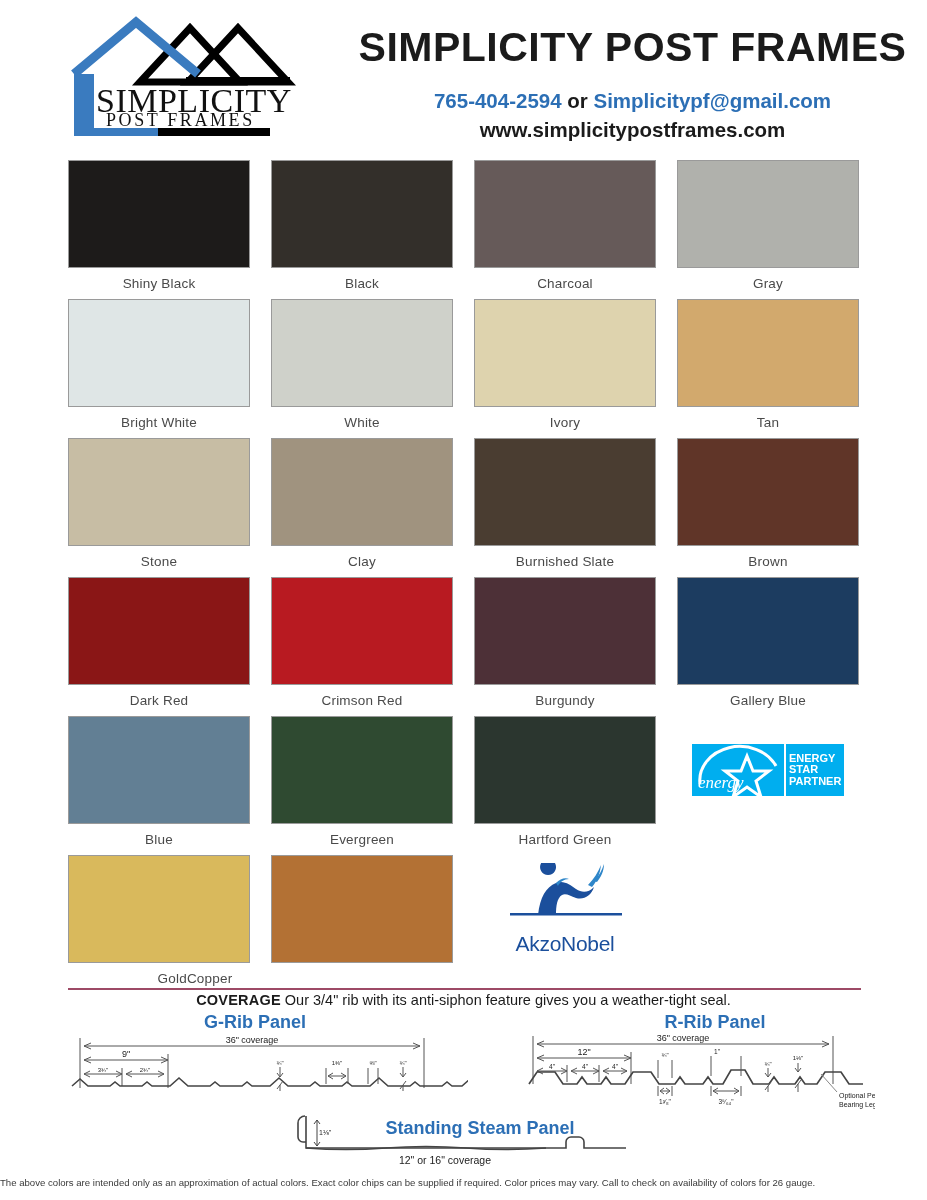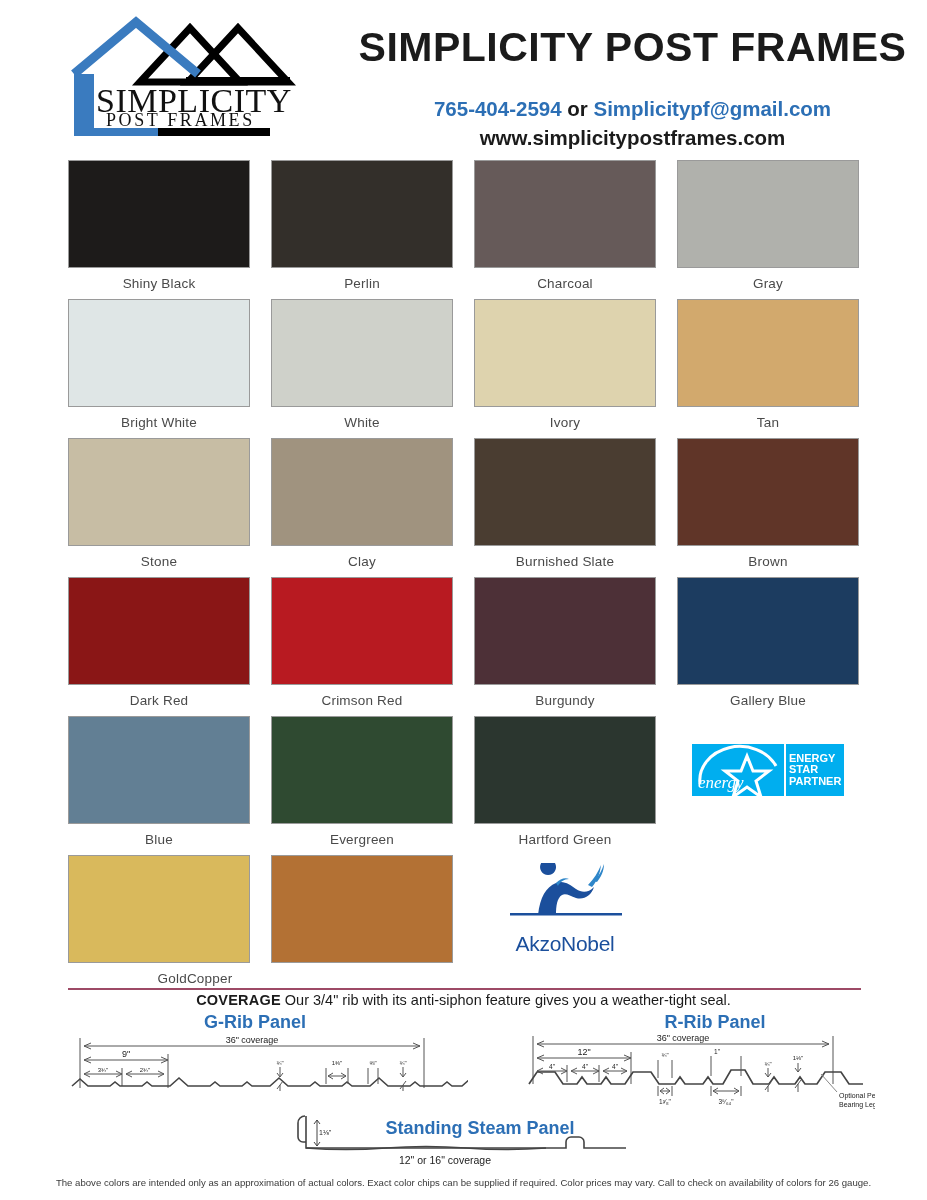--- a/index.html
+++ b/index.html
@@ -15,21 +15,21 @@
   
   .header { display: flex; align-items: flex-start; padding: 8px 0 0 0; height: 150px; }
   .logo-wrap { width: 270px; margin-left: 68px; padding-top: 6px; }
   .logo-svg { display: block; }
   .title-block { flex: 1; text-align: center; padding-top: 18px; }
   .brand-title {
     font-family: "Liberation Sans", sans-serif;
     font-size: 41px; font-weight: bold; letter-spacing: 0.5px;
     color: #1b1b1b; line-height: 1.05;
   }
-  .contact-line { font-size: 20.5px; font-weight: bold; margin-top: 28px; color: #1b1b1b; }
+  .contact-line { font-size: 20.5px; font-weight: bold; margin-top: 20px; color: #1b1b1b; }
   .contact-line .accent { color: #2c6fb5; }
   .web-line { font-size: 20.5px; font-weight: bold; margin-top: 5px; color: #1b1b1b; }
 
   
   .grid {
     position: absolute; left: 68px; top: 160px;
     width: 793px;
     display: grid;
     grid-template-columns: repeat(4, 182px);
     column-gap: 21px;
@@ -79,21 +79,21 @@
   .r-title { position: absolute; top: 1012px; left: 555px; width: 320px; }
   .s-title { position: absolute; top: 1118px; left: 355px; width: 250px; }
 
   .diagram { position: absolute; }
   #g-diagram { left: 68px; top: 1034px; }
   #r-diagram { left: 525px; top: 1034px; }
   #s-diagram { left: 285px; top: 1108px; }
 
   
   .footer {
-    position: absolute; top: 1177px; left: 0; width: 927px; text-align: center;
+    position: absolute; top: 1177px; left: 0; width: 927px; text-align: left;
     font-size: 9.6px; color: #3a3a3a;
   }
 </style>
 </head>
 <body>
 
 <div class="page">
 
   <div class="header">
     <div class="logo-wrap">
@@ -121,21 +121,21 @@
     </div>
   </div>
 
   <div class="grid" id="swatch-grid">
       <div class="cell">
         <div class="swatch" style="background: rgb(29, 27, 26);"></div>
         <div class="swatch-label">Shiny Black</div>
       </div>
       <div class="cell">
         <div class="swatch" style="background: rgb(51, 47, 42);"></div>
-        <div class="swatch-label">Perlin</div>
+        <div class="swatch-label">Black</div>
       </div>
       <div class="cell">
         <div class="swatch" style="background: rgb(102, 90, 89);"></div>
         <div class="swatch-label">Charcoal</div>
       </div>
       <div class="cell">
         <div class="swatch" style="background: rgb(176, 177, 172);"></div>
         <div class="swatch-label">Gray</div>
       </div>
       <div class="cell">

